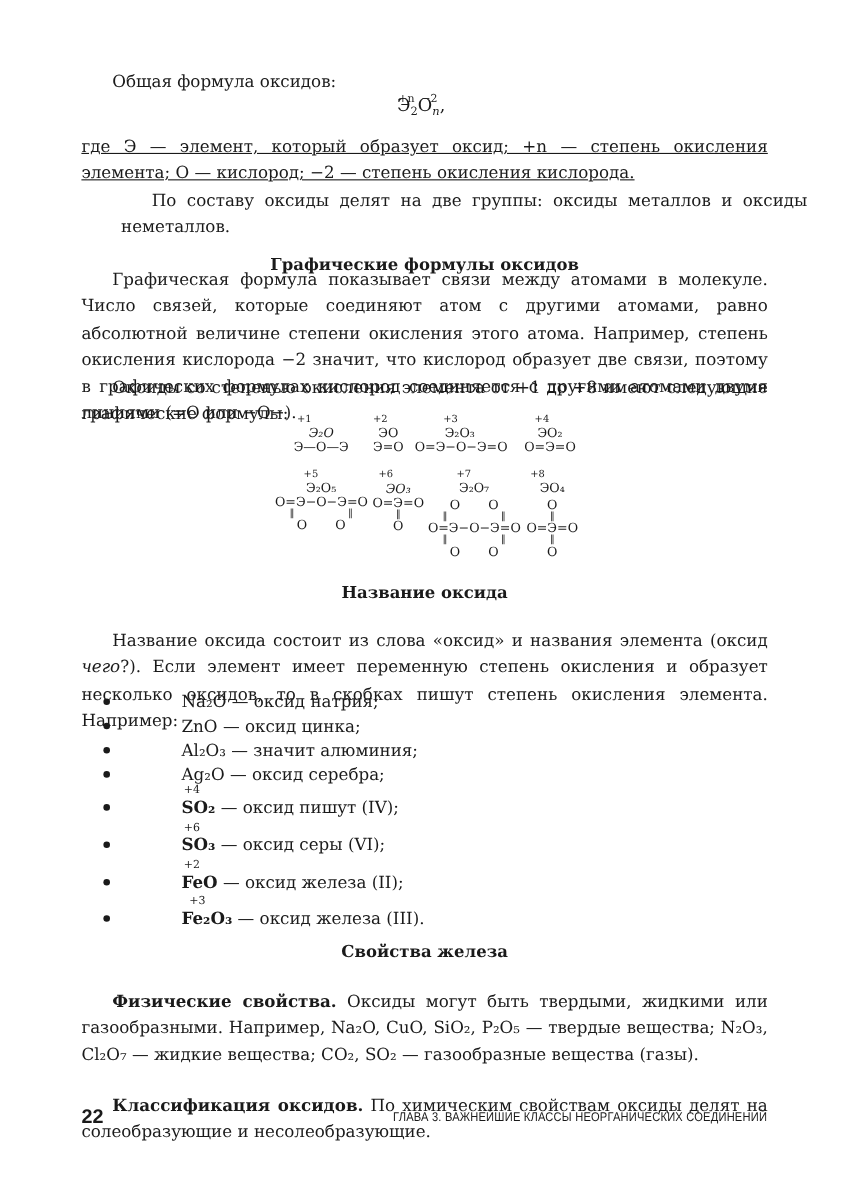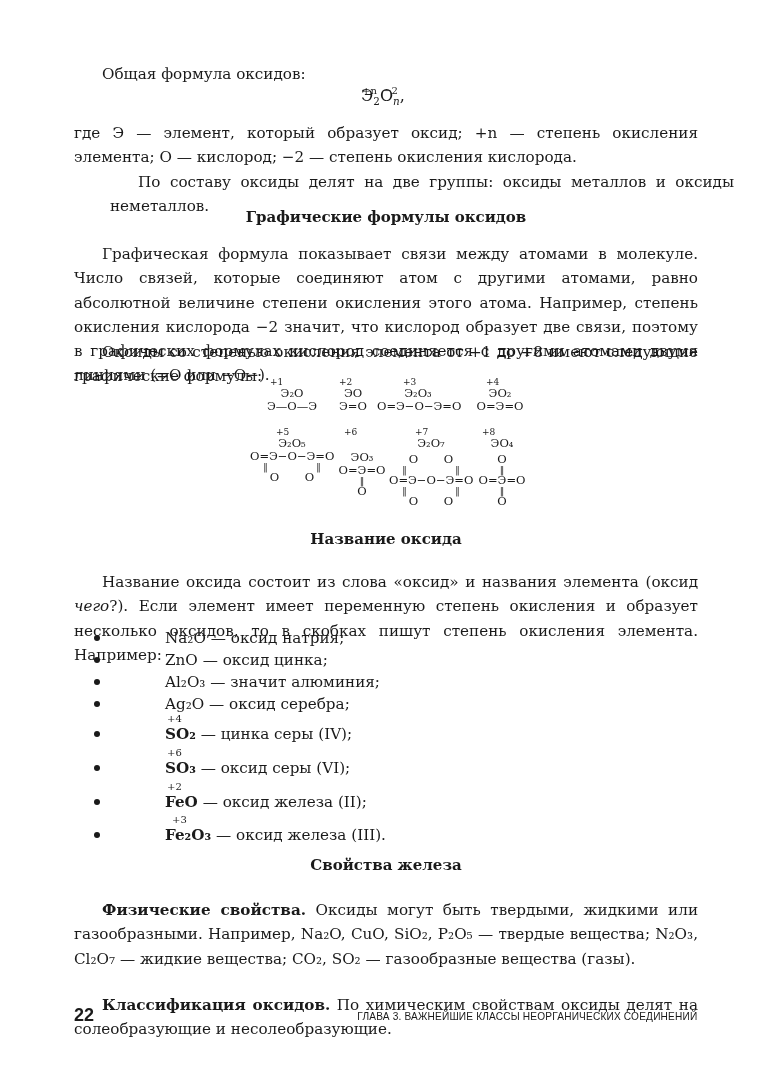--- a/index.html
+++ b/index.html
@@ -29,30 +29,30 @@
 <div class="page">
 
   <p class="p indent abs" style="top:62px; width:624px;">Общая формула оксидов:</p>
 
   <div class="abs" style="left:287px; top:86px; width:60px;">
     <span class="sup-ox" style="left:1px; top:0;">+n</span>
     <span class="sup-ox" style="left:22px; top:0;">−2</span>
     <span class="abs" style="top:0; left:0; font-size:16px; white-space:nowrap;"><span>Э</span><sub>2</sub><span>O</span><sub style="font-style:italic">n</sub><span>,</span></span>
   </div>
 
-  <p class="p abs" style="top:121px; width:624px;">где Э — элемент, который образует оксид; +n — степень окисления элемента; O — кислород; −2 — степень окисления кислорода.</p>
+  <p class="p abs" style="top:121px; width:624px;text-decoration:underline;">где Э — элемент, который образует оксид; +n — степень окисления элемента; O — кислород; −2 — степень окисления кислорода.</p>
   <p class="p indent abs" style="top:170px; width:624px;margin-left:36px;">По составу оксиды делят на две группы: оксиды металлов и оксиды неметаллов.</p>
 
-  <p class="h abs" style="top:208px; width:624px;">Графические формулы оксидов</p>
+  <p class="h abs" style="top:231px; width:624px;">Графические формулы оксидов</p>
   <p class="p indent abs" style="top:242px; width:624px;">Графическая формула показывает связи между атомами в молекуле. Число связей, которые соединяют атом с другими атомами, равно абсолютной величине степени окисления этого атома. Например, степень окисления кислорода −2 значит, что кислород образует две связи, поэтому в графических формулах кислород соединяется с другими атомами двумя линиями (=O или −O−).</p>
   <p class="p indent abs" style="top:340px; width:624px;">Оксиды со степенью окисления элемента от +1 до +8 имеют следующие графические формулы:</p>
 
   <div class="gf" style="left:184px; top:378px; width:68px;">
     <span class="st" style="left:12px; top:-2px;">+1</span>
-    <div style="margin-top:9px;">Э₂O</div>
+    <div style="margin-top:9px;font-style:italic;">Э₂O</div>
     <div>Э—O—Э</div>
   </div>
   <div class="gf" style="left:259px; top:378px; width:40px;">
     <span class="st" style="left:6px; top:-2px;">+2</span>
     <div style="margin-top:9px;">ЭO</div>
     <div>Э=O</div>
   </div>
   <div class="gf" style="left:303px; top:378px; width:82px;">
     <span class="st" style="left:26px; top:-2px;">+3</span>
     <div style="margin-top:9px;">Э₂O₃</div>
@@ -66,21 +66,21 @@
 
   <div class="gf" style="left:176px; top:428px; width:84px;">
     <span class="st" style="left:26px; top:-2px;">+5</span>
     <div style="margin-top:9px;">Э₂O₅</div>
     <div>O=Э−O−Э=O</div>
     <div style="font-size:9px; line-height:8px; white-space:pre;">‖                 ‖</div>
     <div style="white-space:pre;">O       O</div>
   </div>
   <div class="gf" style="left:264px; top:428px; width:48px;">
     <span class="st" style="left:6px; top:-2px;">+6</span>
-    <div style="margin-top:23px;">ЭO₃</div>
+    <div style="margin-top:10px;font-style:italic;">ЭO₃</div>
     <div>O=Э=O</div>
     <div style="font-size:9px; line-height:8px;">‖</div>
     <div>O</div>
   </div>
   <div class="gf" style="left:315px; top:428px; width:84px;">
     <span class="st" style="left:26px; top:-2px;">+7</span>
     <div style="margin-top:9px;">Э₂O₇</div>
     <div style="white-space:pre; margin-top:3px;">O       O</div>
     <div style="font-size:9px; line-height:8px; white-space:pre;">‖                 ‖</div>
     <div>O=Э−O−Э=O</div>
@@ -112,21 +112,21 @@
     <li style="top:672px;">
         <span class="dot"></span>
         <span class="txt"><span>Al₂O₃</span> <span>— значит алюминия;</span></span>
       </li>
     <li style="top:694px;">
         <span class="dot"></span>
         <span class="txt"><span>Ag₂O</span> <span>— оксид серебра;</span></span>
       </li>
     <li style="top:724px;">
         <span class="dot"></span>
-        <span class="txt"><span class="sup-ox" style="left:2px; top:-10px;">+4</span><span class="frm-b">SO₂</span> <span>— цинка серы (IV);</span></span>
+        <span class="txt"><span class="sup-ox" style="left:2px; top:-10px;">+4</span><span class="frm-b">SO₂</span> <span>— оксид пишут (IV);</span></span>
       </li>
     <li style="top:758px;">
         <span class="dot"></span>
         <span class="txt"><span class="sup-ox" style="left:2px; top:-10px;">+6</span><span class="frm-b">SO₃</span> <span>— оксид серы (VI);</span></span>
       </li>
     <li style="top:792px;">
         <span class="dot"></span>
         <span class="txt"><span class="sup-ox" style="left:2px; top:-10px;">+2</span><span class="frm-b">FeO</span> <span>— оксид железа (II);</span></span>
       </li>
     <li style="top:825px;">

